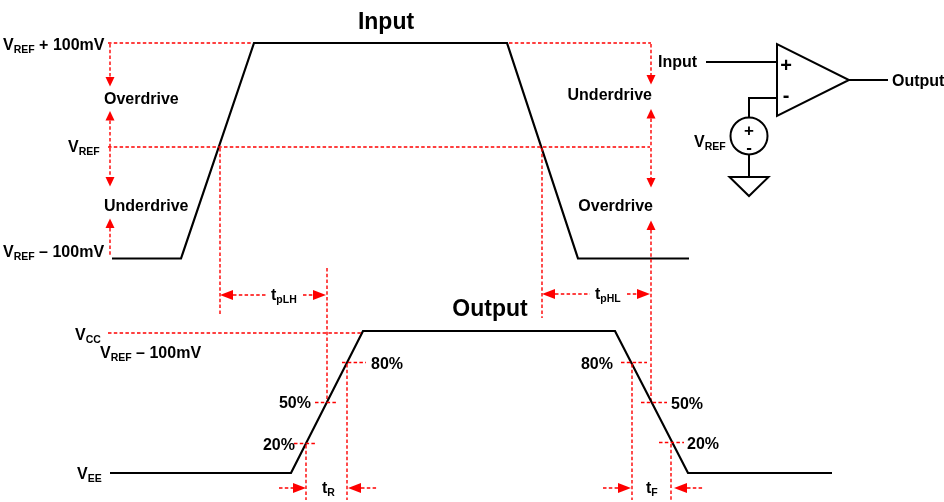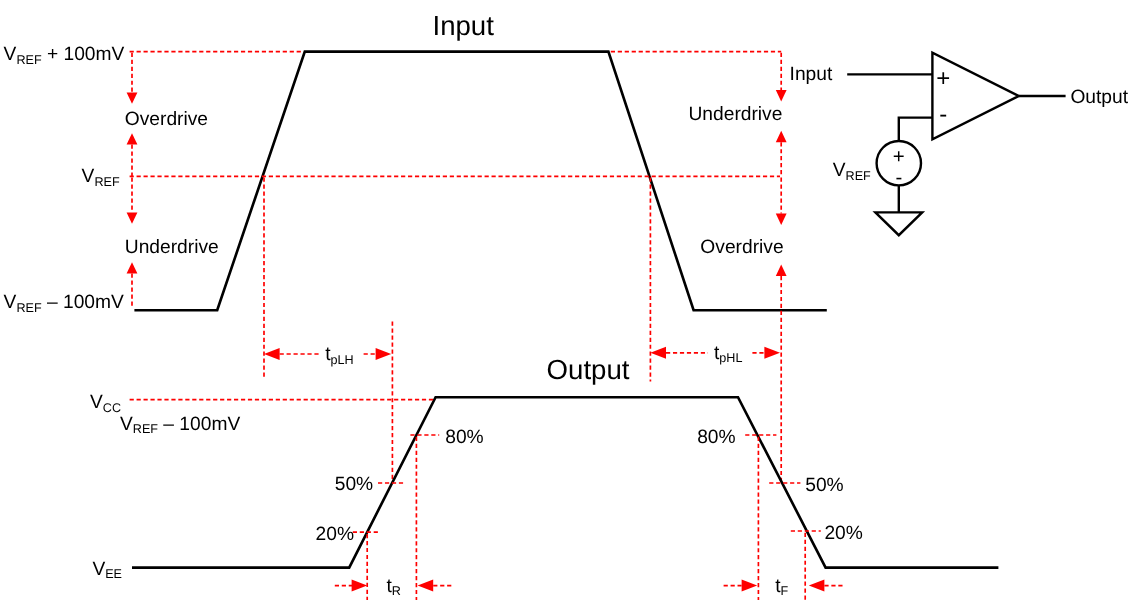--- a/index.html
+++ b/index.html
@@ -1,16 +1,16 @@
 <!DOCTYPE html>
 <html><head>
 <meta charset="utf-8">
 <style>
   html,body{margin:0;padding:0;background:#ffffff;}
-  .stage{width:944px;height:502px;position:relative;background:#ffffff;overflow:hidden;}
+  .stage{width:944px;height:502px;position:relative;background:#ffffff;overflow:hidden;font-weight:bold;}
   svg{display:block;}
   svg text{font-family:"Liberation Sans","DejaVu Sans",sans-serif;fill:#000000;}
   .lbl{font-size:16px;}
   .sub{font-size:10.5px;}
   .title{font-size:23px;}
   .pm{font-size:20px;}
   .pms{font-size:17px;}
   .wave{fill:none;stroke:#000000;stroke-width:2.2;stroke-linejoin:miter;stroke-miterlimit:8;}
   .blk{fill:none;stroke:#000000;stroke-width:2;}
   .blkf{fill:#ffffff;stroke:#000000;stroke-width:2;stroke-linejoin:miter;}

